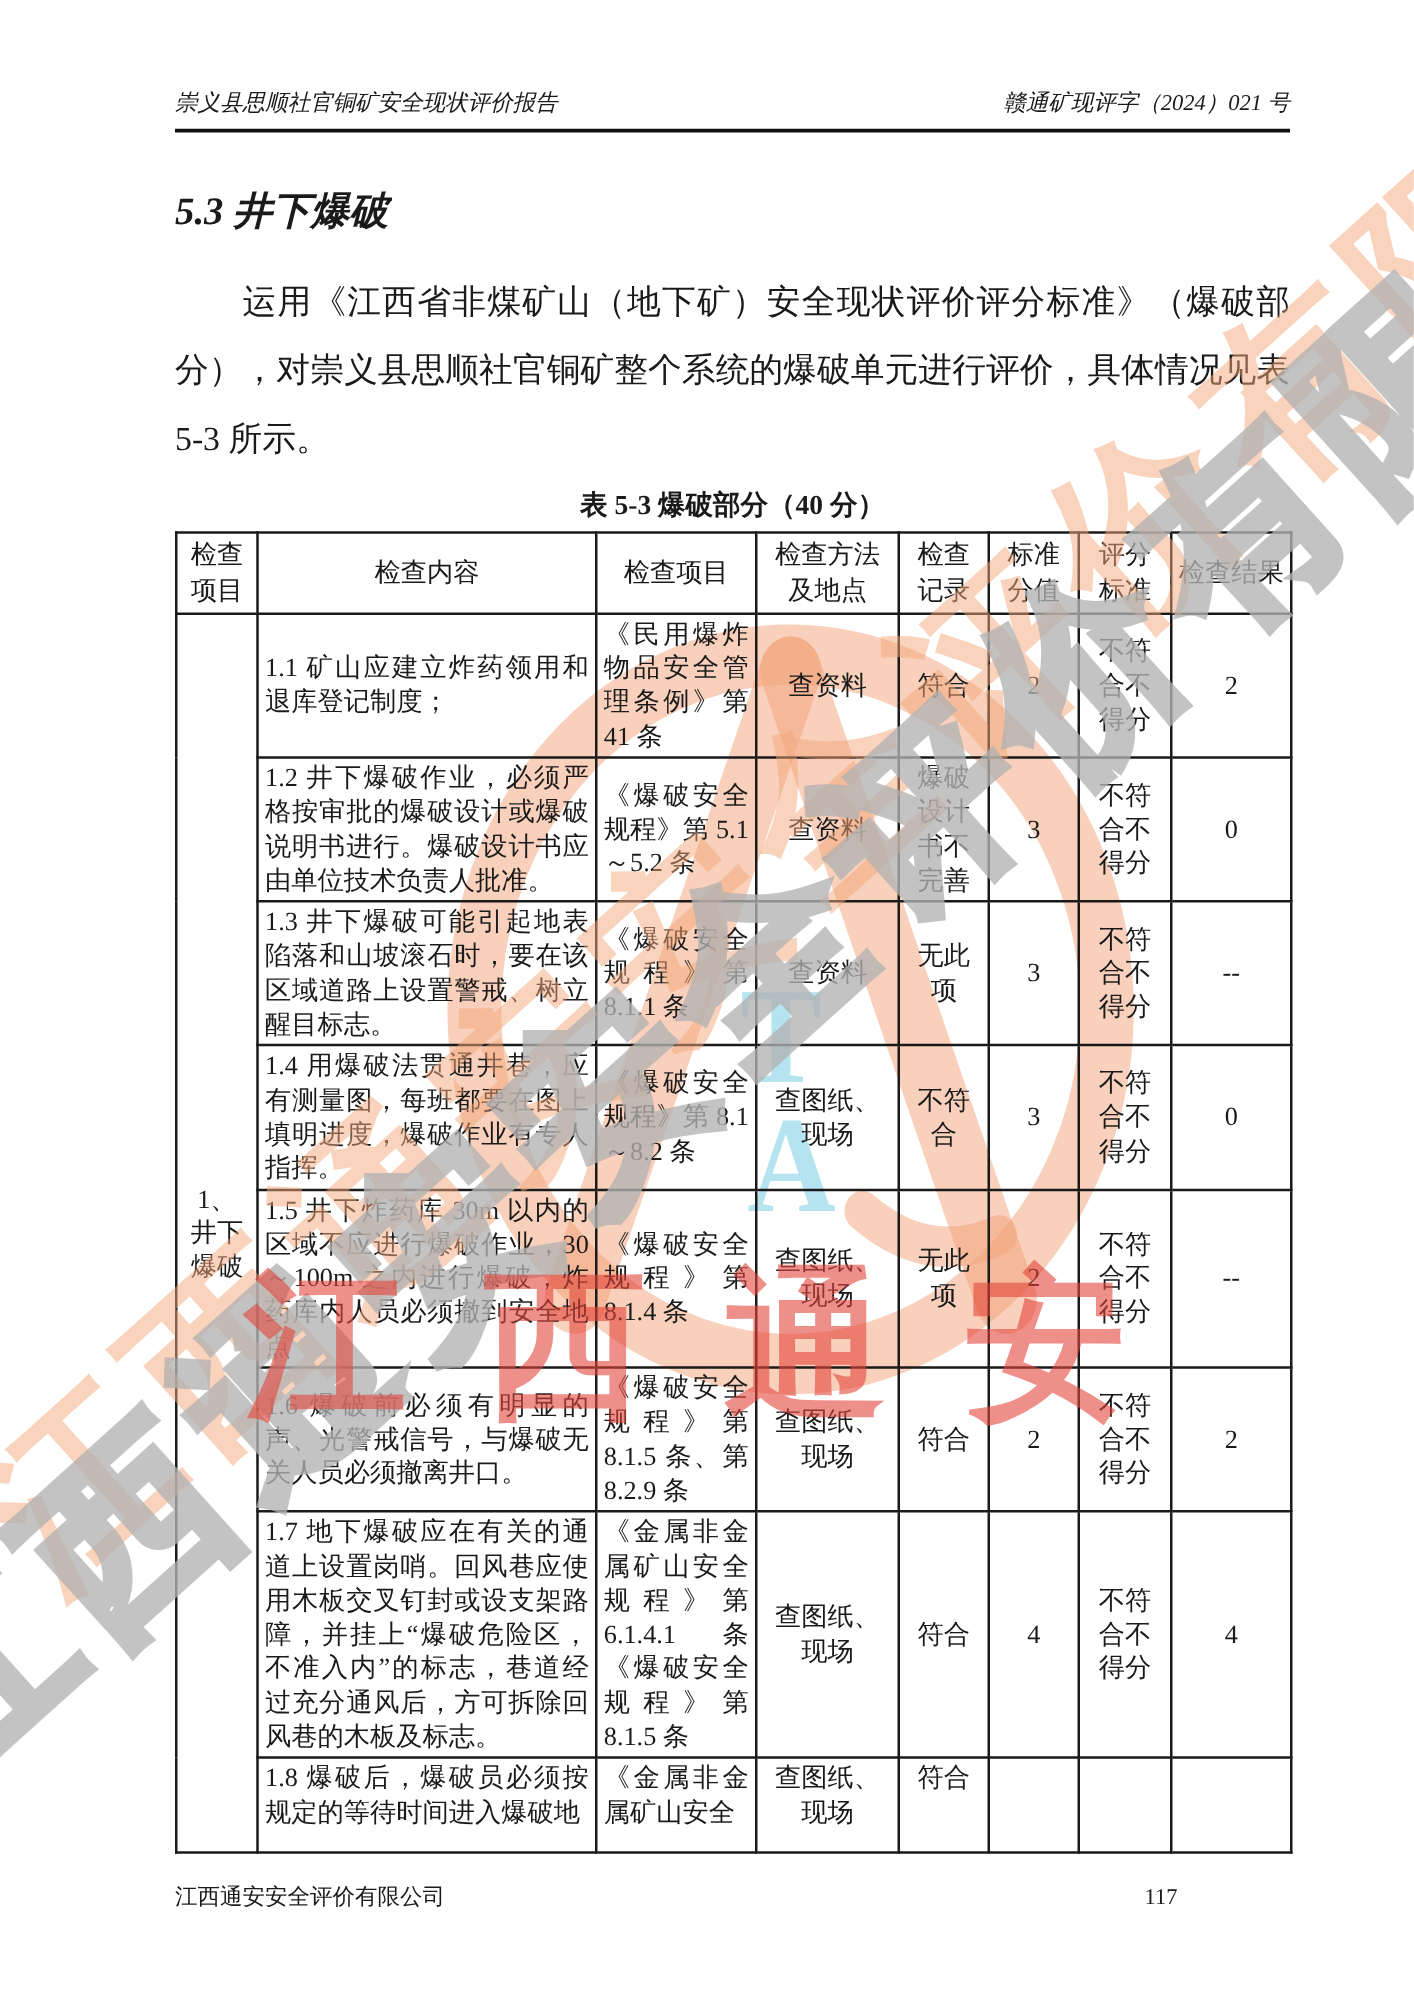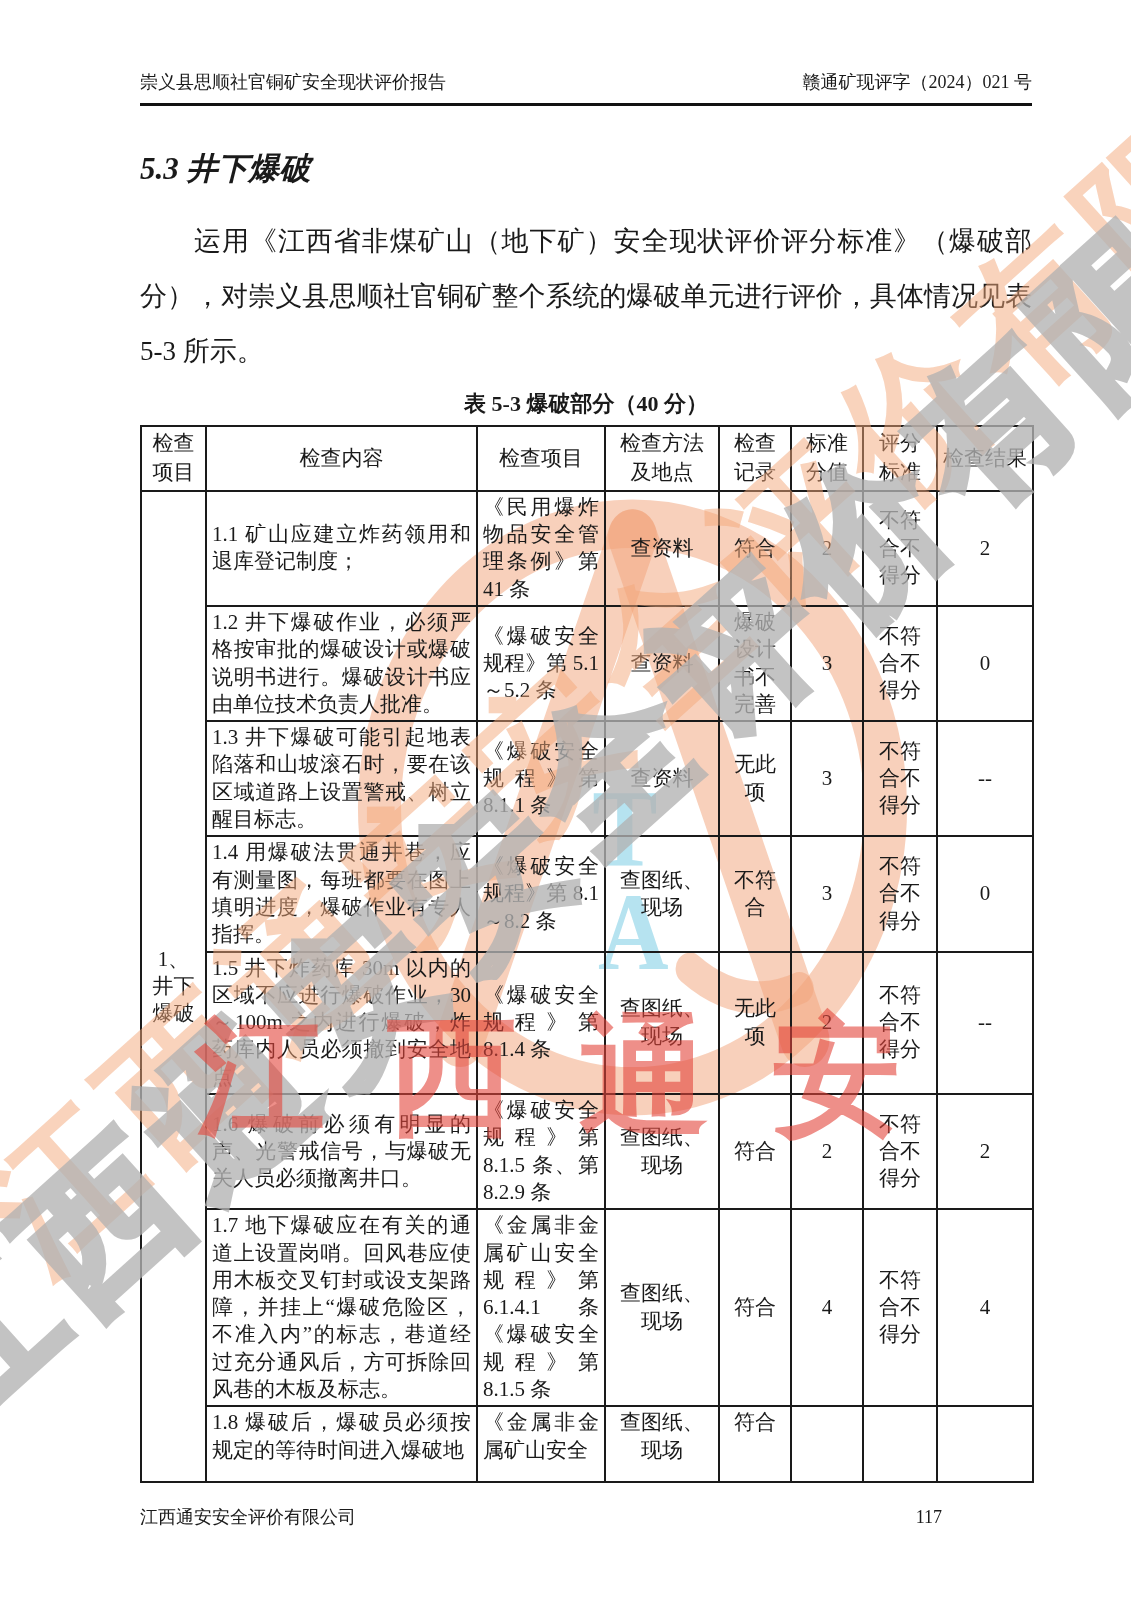--- a/index.html
+++ b/index.html
@@ -5,21 +5,21 @@
   html,body{margin:0;padding:0;background:#ffffff;}
   body{width:1131px;height:1600px;overflow:hidden;
        font-family:"Liberation Serif","DejaVu Serif",serif;color:#1a1a1a;}
   .page{position:relative;width:1131px;height:1600px;overflow:hidden;}
 
   
   .content{position:relative;z-index:2;padding:70px 99px 0 140px;}
 
   .hdr{display:flex;justify-content:space-between;align-items:flex-end;
        font-size:18px;padding-bottom:9px;border-bottom:3.5px solid #111;}
-  .hdr span{white-space:nowrap;}
+  .hdr span{white-space:nowrap;font-style:italic;}
 
   .title{font-size:31px;font-weight:bold;margin:42px 0 0 0;font-style:italic;}
   .subtitle{font-size:26px;font-weight:bold;margin:30px 0 0 0;}
 
   .para{font-size:27px;line-height:55px;text-align:justify;
         text-indent:2em;margin:24px 0 0 0;}
 
   .caption{font-size:22px;font-weight:bold;text-align:center;margin:10px 0 6px 0;}
 
   table.check{border-collapse:collapse;table-layout:fixed;width:892px;

